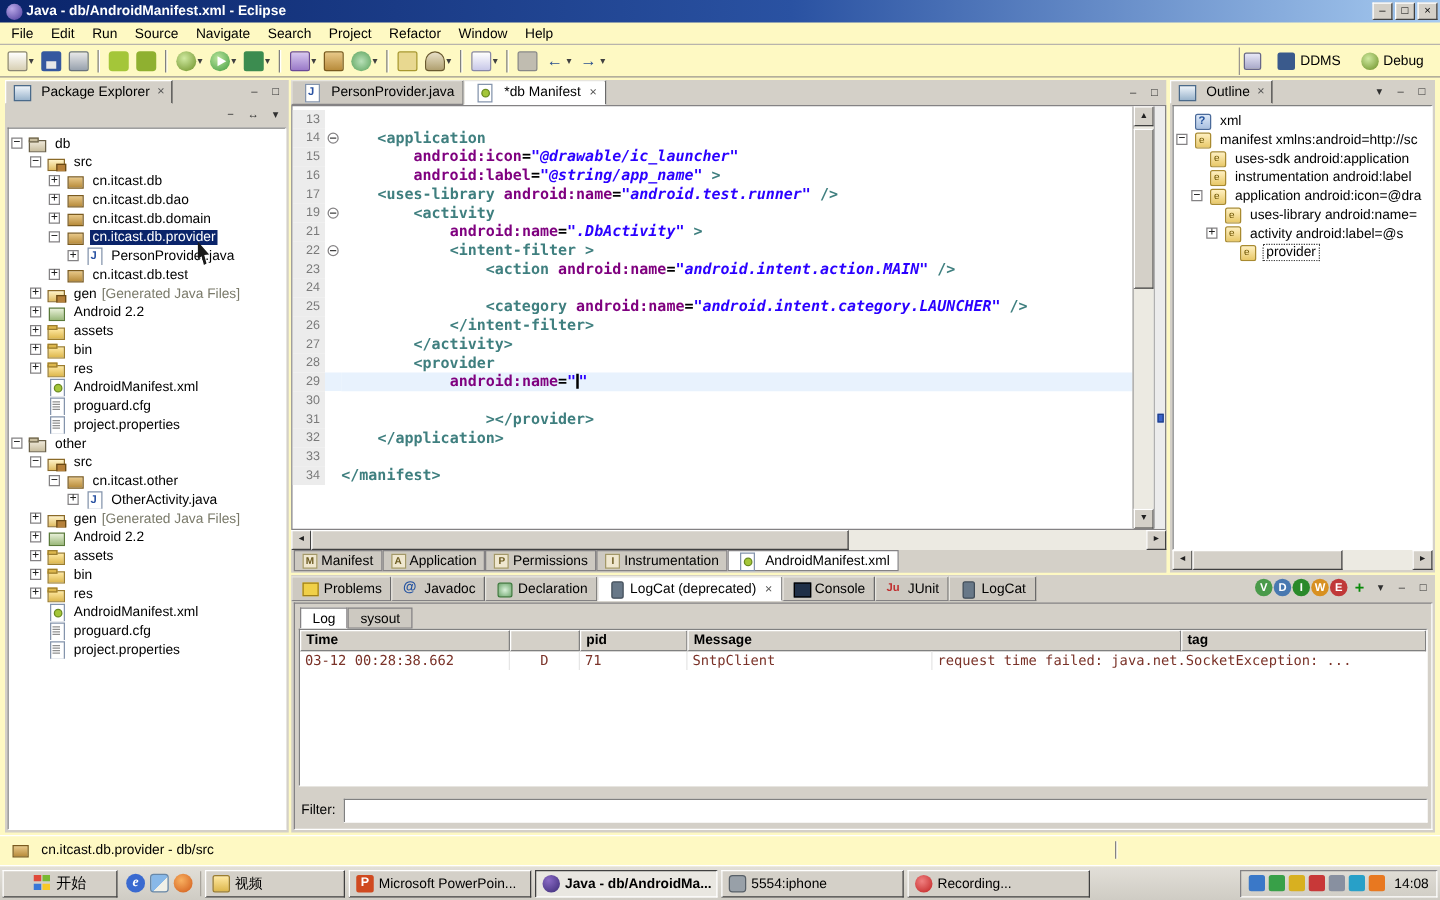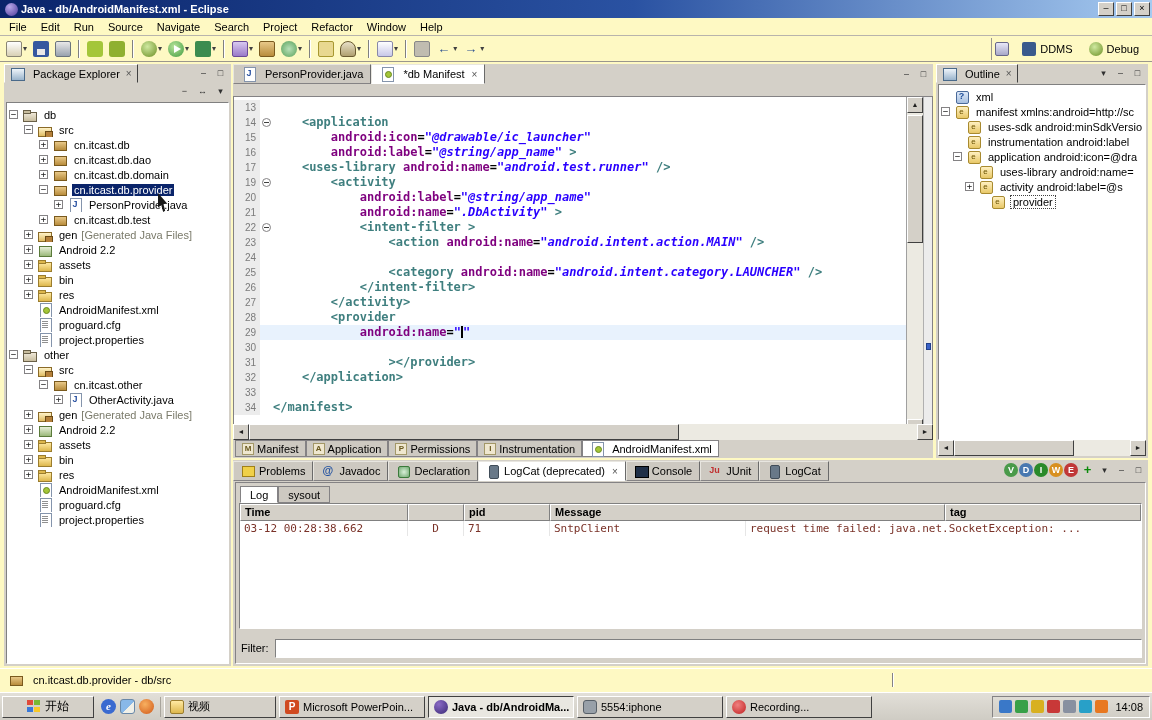--- a/index.html
+++ b/index.html
@@ -92,21 +92,21 @@
 .icon-xml-decl::after{content:'?';position:absolute;left:2px;top:1px;width:11px;line-height:11px;text-align:center;font-size:9px;font-weight:bold;color:#204f9a;}
 .icon-view::before{content:'';position:absolute;left:1px;top:1px;width:12px;height:11px;background:linear-gradient(#eef4fa,#9ab4cc);border:1px solid #4a6a8a;}
 
 
 .editor{position:absolute;left:233px;top:64px;width:700px;height:394px;background:#d4d0c8;}
 .etabs{position:absolute;left:0;top:0;right:42px;height:20px;display:flex;align-items:flex-end;overflow:hidden;}
 .etab{height:20px;display:inline-flex;align-items:center;gap:4px;padding:0 7px;background:#cdc9c1;border:1px solid;border-color:#e8e6e0 #6a6a6a #848284 #e8e6e0;white-space:nowrap;}
 .etab.act{background:#fff;border-bottom-color:#fff;}
 .tclose{font-size:10px;color:#555;margin-left:3px;}
 .etabbtns{position:absolute;right:2px;top:4px;display:flex;gap:2px;}
-.codewrap{position:absolute;left:0;top:32px;width:700px;height:340px;background:#fff;border:1px solid #848284;overflow:hidden;}
+.codewrap{position:absolute;left:0;top:20px;width:700px;height:340px;background:#fff;border:1px solid #848284;overflow:hidden;}
 .codelines{position:absolute;left:0;top:0;right:26px;bottom:0;padding-top:3px;}
 .crow{display:flex;height:15px;font:bold 12px/15px "DejaVu Sans Mono",monospace;}
 .lnum{width:26px;flex:none;background:#ececec;color:#7a7a7a;font:normal 10px/15px "Liberation Sans",sans-serif;text-align:right;padding-right:4px;}
 .lfold{width:13px;flex:none;background:#fff;position:relative;}
 .foldm{position:absolute;left:2px;top:3px;width:9px;height:9px;border:1px solid #848284;border-radius:50%;background:#fff;display:inline-block;}
 .foldm::after{content:'';position:absolute;left:1px;right:1px;top:3px;height:1px;background:#404040;}
 .ccode{flex:1;white-space:pre;overflow:hidden;}
 .ccode span{white-space:pre;}
 .crow.cur .ccode,.crow.cur .lfold{background:#e8f2fd;}
 .sx-tag{color:#3f7f7f;}
@@ -506,25 +506,20 @@
             <span class="ccode"><span class="sx-plain">    </span><span class="sx-tag">&lt;uses-library</span><span class="sx-plain"> </span><span class="sx-attr">android:name</span><span class="sx-plain">=</span><span class="sx-val">"android.test.runner"</span><span class="sx-tag"> /&gt;</span></span>
           </div>
           <div class="crow">
             <span class="lnum">19</span>
             <span class="lfold">
               <span class="foldm"></span>
             </span>
             <span class="ccode"><span class="sx-plain">        </span><span class="sx-tag">&lt;activity</span></span>
           </div>
           <div class="crow">
-            <span class="lnum">20</span>
-            <span class="lfold"></span>
-            <span class="ccode"><span class="sx-plain">            </span><span class="sx-attr">android:label</span><span class="sx-plain">=</span><span class="sx-val">"@string/app_name"</span></span>
-          </div>
-          <div class="crow">
             <span class="lnum">21</span>
             <span class="lfold"></span>
             <span class="ccode"><span class="sx-plain">            </span><span class="sx-attr">android:name</span><span class="sx-plain">=</span><span class="sx-val">".DbActivity"</span><span class="sx-tag"> &gt;</span></span>
           </div>
           <div class="crow">
             <span class="lnum">22</span>
             <span class="lfold">
               <span class="foldm"></span>
             </span>
             <span class="ccode"><span class="sx-plain">            </span><span class="sx-tag">&lt;intent-filter &gt;</span></span>
@@ -648,21 +643,21 @@
           <span class="tlab">xml</span>
         </div>
         <div class="trow" style="padding-left: 2px;">
           <span class="texp">−</span>
           <span class="ti icon-element"></span>
           <span class="tlab">manifest xmlns:android=http://sc</span>
         </div>
         <div class="trow" style="padding-left: 14px;">
           <span class="texp hid"></span>
           <span class="ti icon-element"></span>
-          <span class="tlab">uses-sdk android:minSdkVersio</span>
+          <span class="tlab">uses-sdk android:application</span>
         </div>
         <div class="trow" style="padding-left: 14px;">
           <span class="texp hid"></span>
           <span class="ti icon-element"></span>
           <span class="tlab">instrumentation android:label</span>
         </div>
         <div class="trow" style="padding-left: 14px;">
           <span class="texp">−</span>
           <span class="ti icon-element"></span>
           <span class="tlab">application android:icon=@dra</span>

